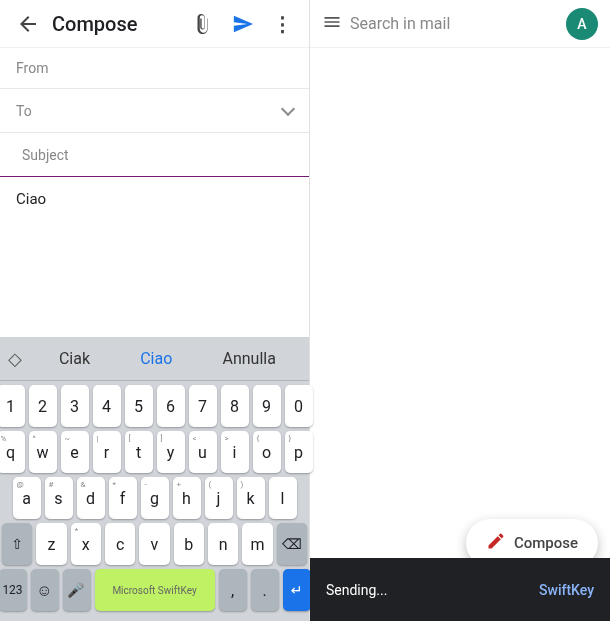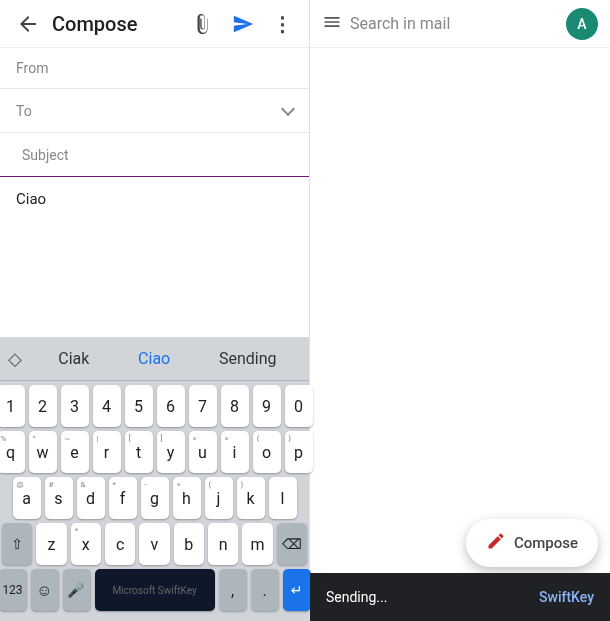--- a/index.html
+++ b/index.html
@@ -160,21 +160,21 @@
       top: 3px;
       left: 4px;
     }
 
     .key.space-key {
       min-width: 120px;
       max-width: 200px;
       flex: 5;
       font-size: 11px;
       color: #555;
-      background: #0f172a;
+      background: #bef264;
     }
 
     .key.shift-key, .key.backspace-key, .key.number-key, .key.emoji-key, .key.mic-key, .key.period-key, .key.enter-key {
       background: #adb5bd;
     }
 
     .key.enter-key {
       background: #1a73e8;
       color: #fff;
     }
@@ -267,21 +267,21 @@
       font-size: 15px;
       font-weight: 500;
     }
 
     
     .sending-bar {
       position: absolute;
       bottom: 0;
       right: 0;
       width: 300px;
-      height: 48px;
+      height: 63px;
       background: #202124;
       display: flex;
       align-items: center;
       padding: 0 16px;
       z-index: 10;
     }
 
     .sending-text {
       flex: 1;
       color: #fff;
@@ -355,21 +355,21 @@
       <span class="body-text">Ciao</span>
     </div>
 
     <div class="keyboard-area">
 
       <div class="suggestions-row">
         <div class="suggestion-arrow">◇</div>
         <div class="suggestions">
           <span class="suggestion-item">Ciak</span>
           <span class="suggestion-item highlight">Ciao</span>
-          <span class="suggestion-item">Sending</span>
+          <span class="suggestion-item">Annulla</span>
         </div>
       </div>
 
       <div class="keys-grid">
         <div class="key-row">
           <div class="key">
               <span>1</span>
             </div>
           <div class="key">
               <span>2</span>

